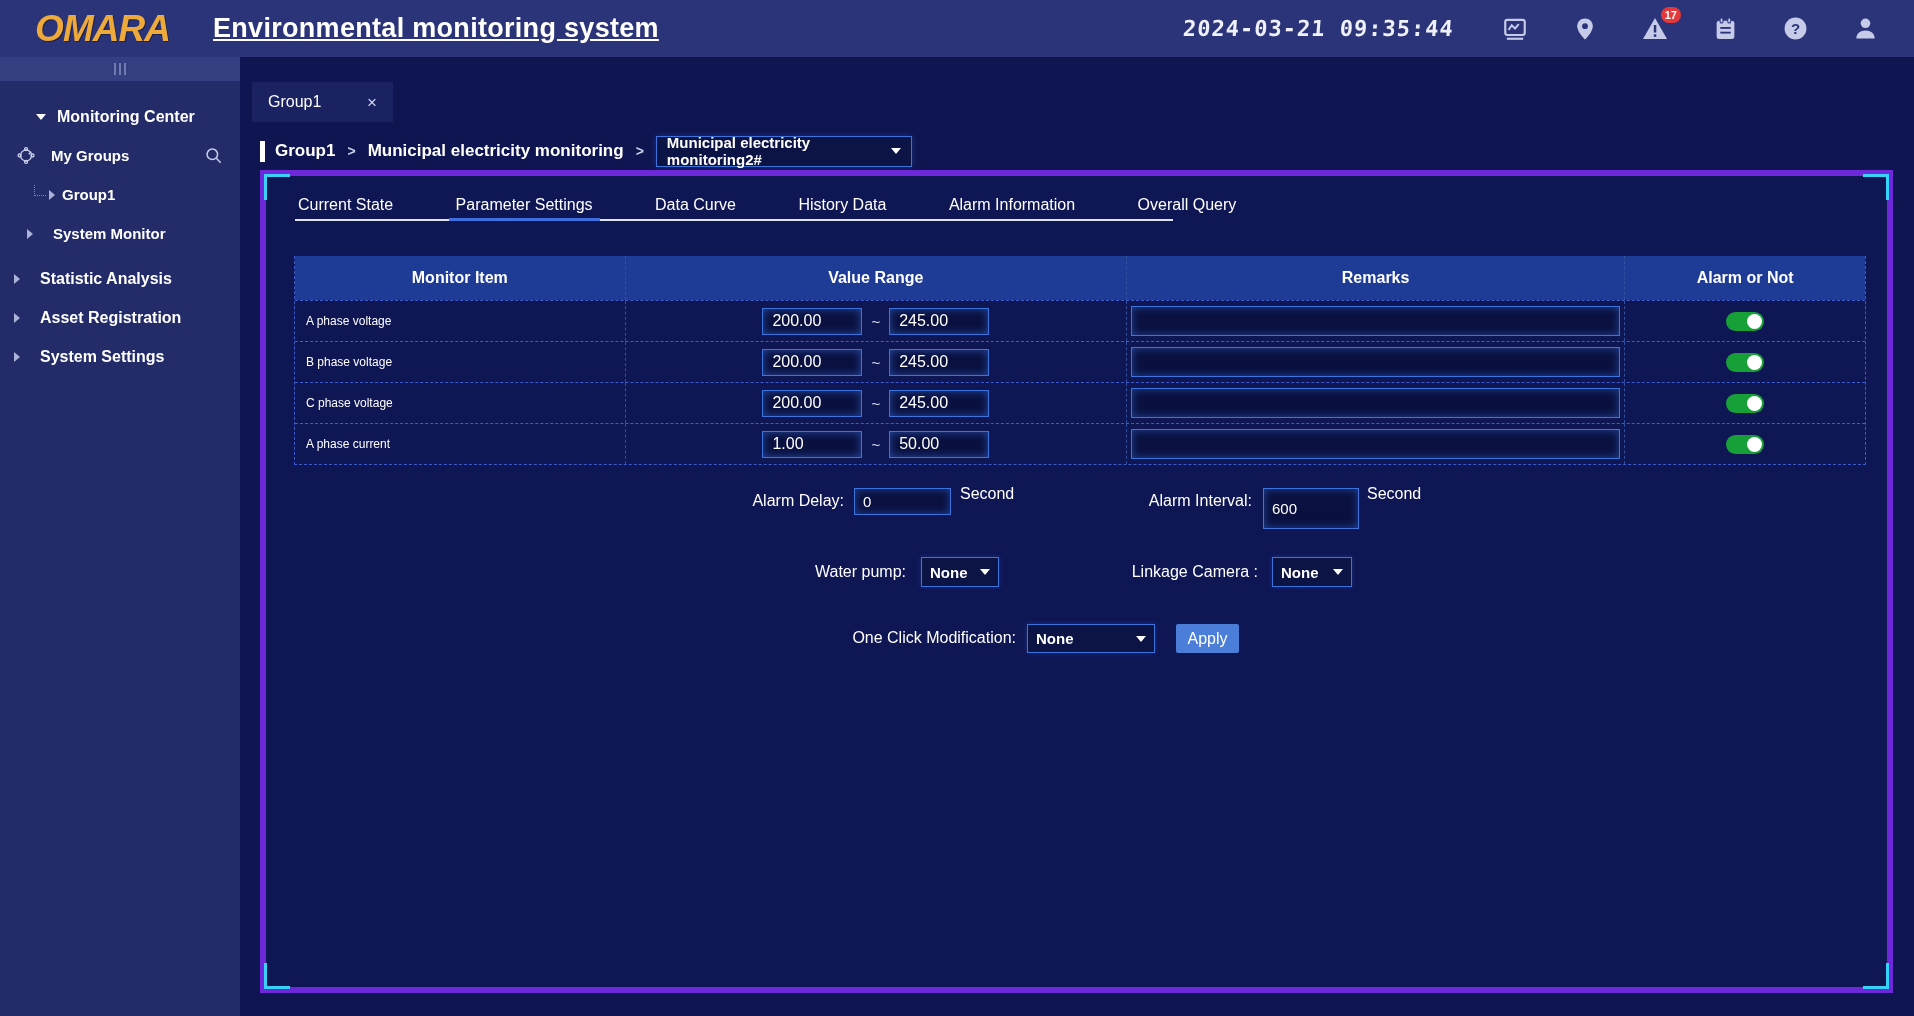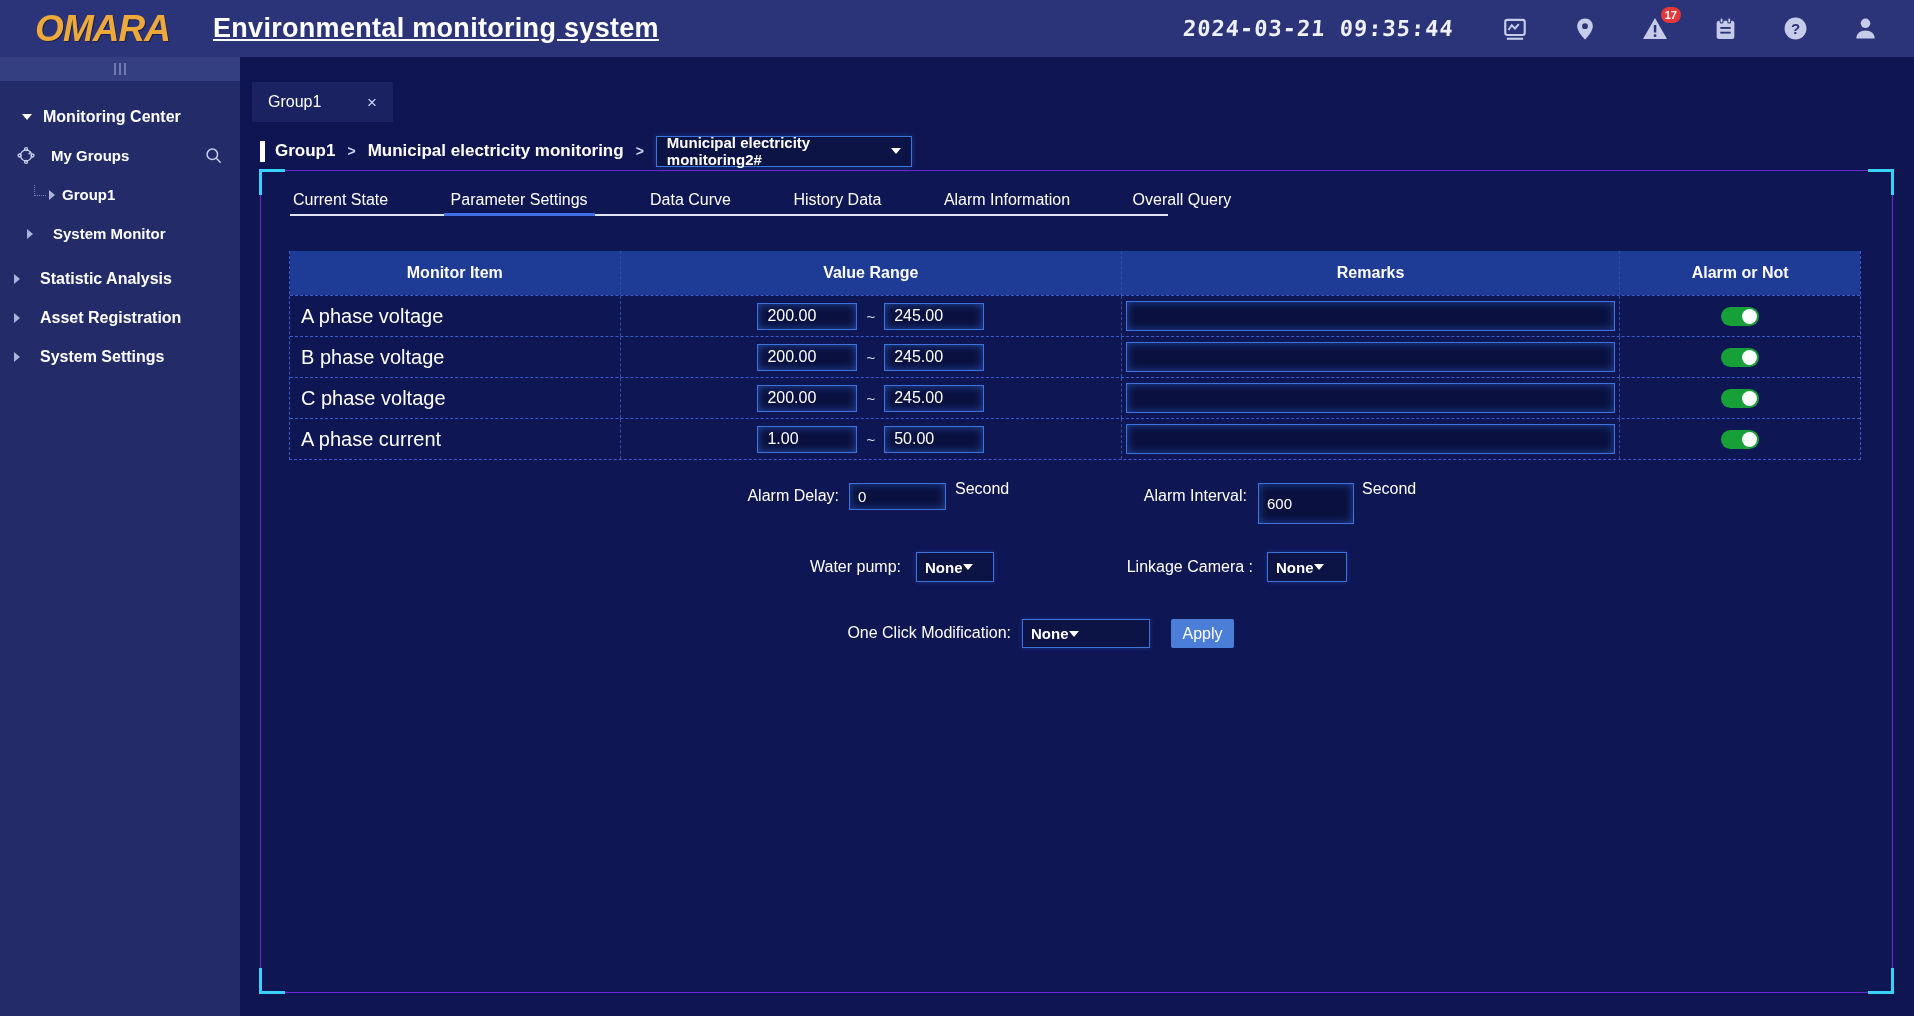--- a/index.html
+++ b/index.html
@@ -17,21 +17,21 @@
   .badge { position:absolute; top:-9px; right:-13px; min-width:18px; height:16px; padding:0 4px; background:#e5383b; border-radius:9px; font-size:11px; font-weight:bold; line-height:16px; text-align:center; color:#fff; }
 
   
   .sidebar { position:absolute; top:57px; left:0; width:240px; bottom:0; background:#232c69; z-index:4; }
   .collapse-bar { height:24px; background:#343f82; display:flex; align-items:center; justify-content:center; gap:3px; cursor:pointer; }
   .collapse-bar i { display:block; width:2px; height:12px; background:#707aae; }
   .nav { padding-top:16px; }
   .nav-row { display:flex; align-items:center; height:39px; cursor:pointer; font-weight:bold; color:#fff; }
   .tri-down { width:0; height:0; border-left:5px solid transparent; border-right:5px solid transparent; border-top:6px solid #ffffff; }
   .tri-right { width:0; height:0; border-top:5px solid transparent; border-bottom:5px solid transparent; border-left:6px solid #aab3da; }
-  .row-l1 { padding-left:22px; font-size:16px;align-items:center; }
+  .row-l1 { padding-left:36px; font-size:16px;align-items:center; }
   .row-l1 .lbl { margin-left:11px; }
   .row-groups { padding-left:16px; font-size:15px; }
   .row-groups .lbl { margin-left:14px; }
   .search-btn { margin-left:auto; margin-right:16px; display:flex; }
   .row-g1 { padding-left:34px; font-size:15px; }
   .connector { width:12px; height:11px; border-left:1px dotted #7b86bb; border-bottom:1px dotted #7b86bb; margin-top:-9px; margin-right:3px; }
   .row-g1 .lbl { margin-left:7px; }
   .row-sg { padding-left:27px; font-size:15px; }
   .row-sg .lbl { margin-left:20px; }
   .row-top { padding-left:14px; font-size:16px; }
@@ -46,56 +46,56 @@
 
   .breadcrumb { position:absolute; left:20px; top:78px; height:32px; display:flex; align-items:center; }
   .bc-bar { width:5px; height:21px; background:#ffffff; margin-right:10px; }
   .bc-item { font-size:17px; font-weight:bold; cursor:pointer; }
   .bc-sep { margin:0 12px; font-size:14px; font-weight:bold; color:#cdd3ef; }
   .device-select { width:256px; height:31px; border:1px solid #3d73dd; background:#0c1345; display:flex; align-items:center; justify-content:space-between; padding:0 10px; cursor:pointer; box-shadow:0 0 6px rgba(50,110,230,.35); }
   .device-select .ds-lbl { font-size:15px; font-weight:bold; }
   .tri-down-s { width:0; height:0; border-left:5px solid transparent; border-right:5px solid transparent; border-top:6px solid #ffffff; }
 
   
-  .panel { position:absolute; left:20px; top:113px; width:1633px; height:823px; background:#0f1654; border:1px solid #6d28d9; }
+  .panel { position:absolute; left:20px; top:113px; width:1633px; height:823px; background:#0f1654; border:6px solid #6d28d9; }
   .corner { position:absolute; width:26px; height:26px; border:0 solid #38d2f8; z-index:2; }
   .c-tl { top:-2px; left:-2px; border-top-width:3px; border-left-width:3px; }
   .c-tr { top:-2px; right:-2px; border-top-width:3px; border-right-width:3px; }
   .c-bl { bottom:-2px; left:-2px; border-bottom-width:3px; border-left-width:3px; }
   .c-br { bottom:-2px; right:-2px; border-bottom-width:3px; border-right-width:3px; }
 
   .ptabs { position:absolute; left:29px; top:14px; width:878px; height:31px; border-bottom:2px solid #dfe4f6; white-space:nowrap; }
   .ptab { position:relative; display:inline-block; font-size:16px; color:#fff; margin-right:52px; padding:0 3px; line-height:29px; cursor:pointer; }
   .ptab:last-child { margin-right:0; }
   .ptab.active::after { content:""; position:absolute; left:-4px; right:-4px; bottom:-2px; height:3px; background:#3f6fe0; }
 
   
   .ptable { position:absolute; left:28px; top:80px; width:1572px; border-left:1px dashed #3d5bcd; border-right:1px dashed #3d5bcd; border-bottom:1px dashed #3d5bcd; }
   .t-head { display:flex; height:44px; background:#1e3b96; }
   .t-head .cell { display:flex; align-items:center; justify-content:center; font-size:16px; font-weight:bold; }
   .t-row { display:flex; height:41px; border-top:1px dashed #3d5bcd; }
   .cell { height:100%; }
   .cell + .cell { border-left:1px dashed #33509e; }
-  .c-item { width:330px; display:flex; align-items:center; padding-left:11px; font-size:20px; }
+  .c-item { width:330px; display:flex; align-items:center; padding-left:11px; font-size:12px; }
   .c-range { width:502px; display:flex; align-items:center; justify-content:center; }
   .c-remarks { width:499px; display:flex; align-items:center; padding:0 4px; }
   .c-alarm { width:241px; display:flex; align-items:center; justify-content:center; }
   .val-input { width:100px; height:27px; background:#0a1140; border:1px solid #3d73dd; box-shadow:inset 0 0 9px rgba(58,120,240,.55); color:#fff; font-size:16px; font-family:inherit; padding:0 9px; outline:none; }
   .tilde { margin:0 9px; font-size:15px; color:#dfe4f6; }
   .remarks-input { flex:1; height:30px; background:#0a1140; border:1px solid #3d73dd; box-shadow:inset 0 0 9px rgba(58,120,240,.5); color:#fff; font-size:15px; font-family:inherit; padding:0 10px; outline:none; }
   .toggle { position:relative; width:38px; height:19px; border-radius:10px; background:#555e8c; cursor:pointer; }
   .toggle.on { background:#17a038; }
   .toggle .knob { position:absolute; top:2px; right:2px; width:15px; height:15px; border-radius:50%; background:#ffffff; }
   .toggle:not(.on) .knob { right:auto; left:2px; }
 
   
   .fl { position:absolute; font-size:16px; color:#fff; text-align:right; }
   .fi { position:absolute; background:#0a1140; border:1px solid #3d73dd; box-shadow:inset 0 0 8px rgba(58,120,240,.5); color:#fff; font-size:15px; font-family:inherit; padding:0 8px; outline:none; }
   .fu { position:absolute; font-size:16px; color:#fff; }
-  .fselect { position:absolute; background:#0c1345; border:1px solid #3d73dd; display:flex; align-items:center; padding:0 8px; font-size:15px; font-weight:bold; cursor:pointer; box-shadow:0 0 5px rgba(50,110,230,.3); }
+  .fselect { position:absolute; background:#0c1345; border:1px solid #3d73dd; display:flex; align-items:center; justify-content:space-between; padding:0 8px; font-size:15px; font-weight:bold; cursor:pointer; box-shadow:0 0 5px rgba(50,110,230,.3); }
   .apply-btn { position:absolute; background:#4a7ed9; border:none; border-radius:2px; color:#fff; font-size:16px; font-family:inherit; cursor:pointer; }
 
   svg { display:block; }
 </style>
 </head>
 <body>
 
 <div class="app">
 
   <div class="header">

